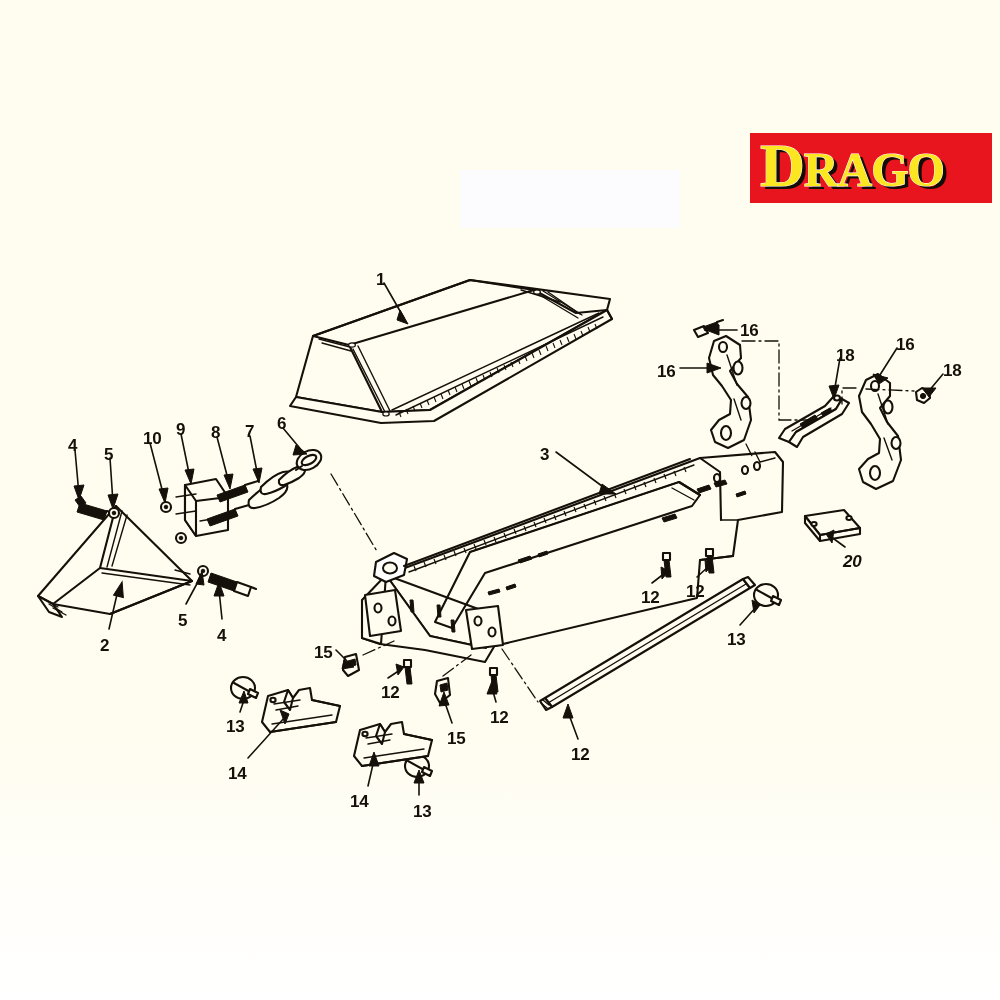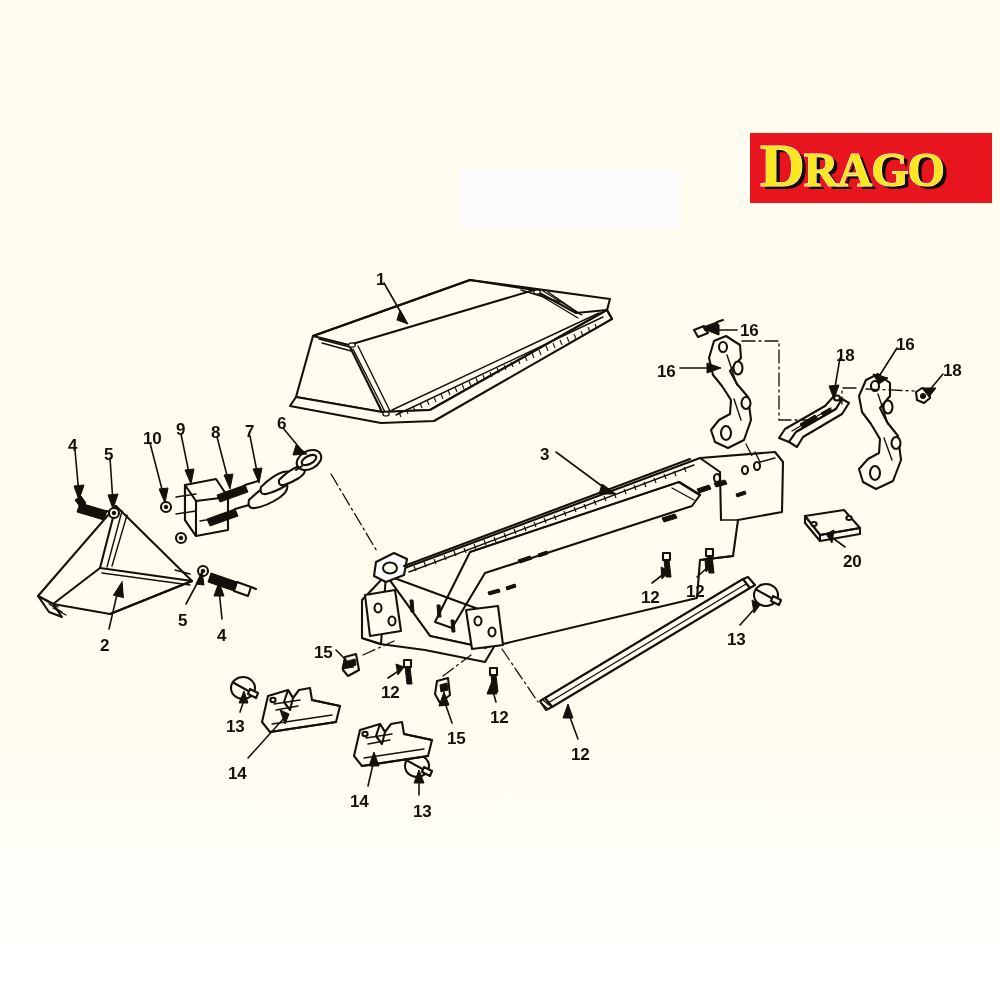--- a/index.html
+++ b/index.html
@@ -495,21 +495,21 @@
   <div class="lbl" style="left:413px;top:803px;">13</div>
   <div class="lbl" style="left:571px;top:746px;">12</div>
   <div class="lbl" style="left:641px;top:589px;">12</div>
   <div class="lbl" style="left:686px;top:583px;">12</div>
   <div class="lbl" style="left:727px;top:631px;">13</div>
   <div class="lbl" style="left:657px;top:363px;">16</div>
   <div class="lbl" style="left:740px;top:322px;">16</div>
   <div class="lbl" style="left:836px;top:347px;text-align:right;">18</div>
   <div class="lbl" style="left:896px;top:336px;">16</div>
   <div class="lbl" style="left:943px;top:362px;">18</div>
-  <div class="lbl" style="left:843px;top:553px;">20</div>
+  <div class="lbl" style="left:843px;top:553px;font-style:italic;">20</div>
 
   <div id="logo">
     <div class="wordmark">
       <svg width="242" height="70" viewBox="0 0 242 70" xmlns="http://www.w3.org/2000/svg">
         <text id="lg-shadow" x="14" y="56" font-family="'Liberation Serif', serif" font-weight="bold" font-size="57" fill="#140d06" letter-spacing="-1"><tspan font-size="62">D</tspan><tspan font-size="48">R</tspan><tspan font-size="48">A</tspan><tspan font-size="48">G</tspan><tspan font-size="48">O</tspan></text>
         <text id="lg-main" x="10" y="53" font-family="'Liberation Serif', serif" font-weight="bold" font-size="57" fill="#fce620" stroke="#ffffff" stroke-width="1.1" paint-order="stroke" letter-spacing="-1"><tspan font-size="62">D</tspan><tspan font-size="48">R</tspan><tspan font-size="48">A</tspan><tspan font-size="48">G</tspan><tspan font-size="48">O</tspan></text>
       </svg>
     </div>
   </div>
 

